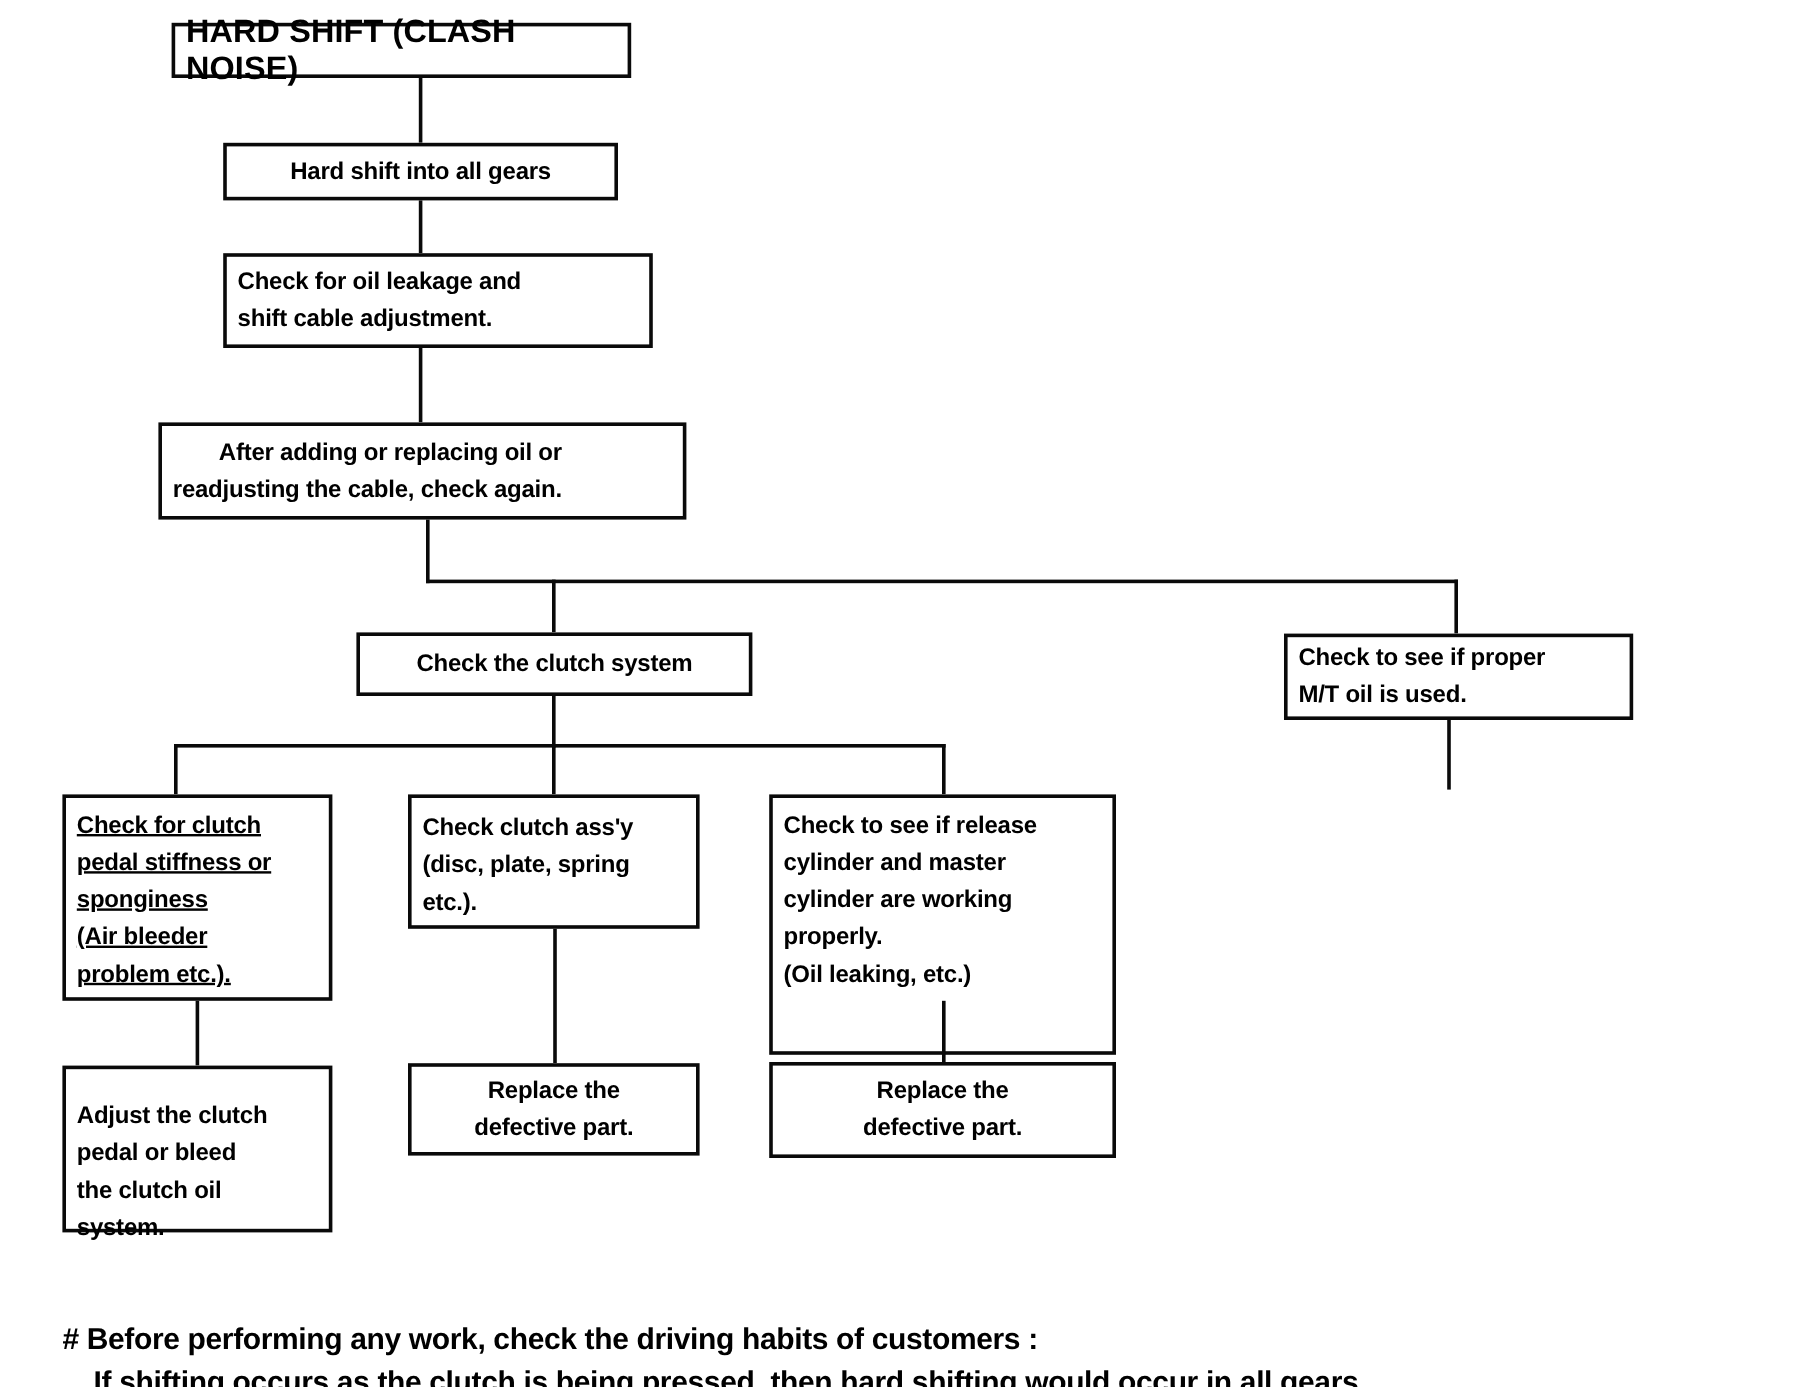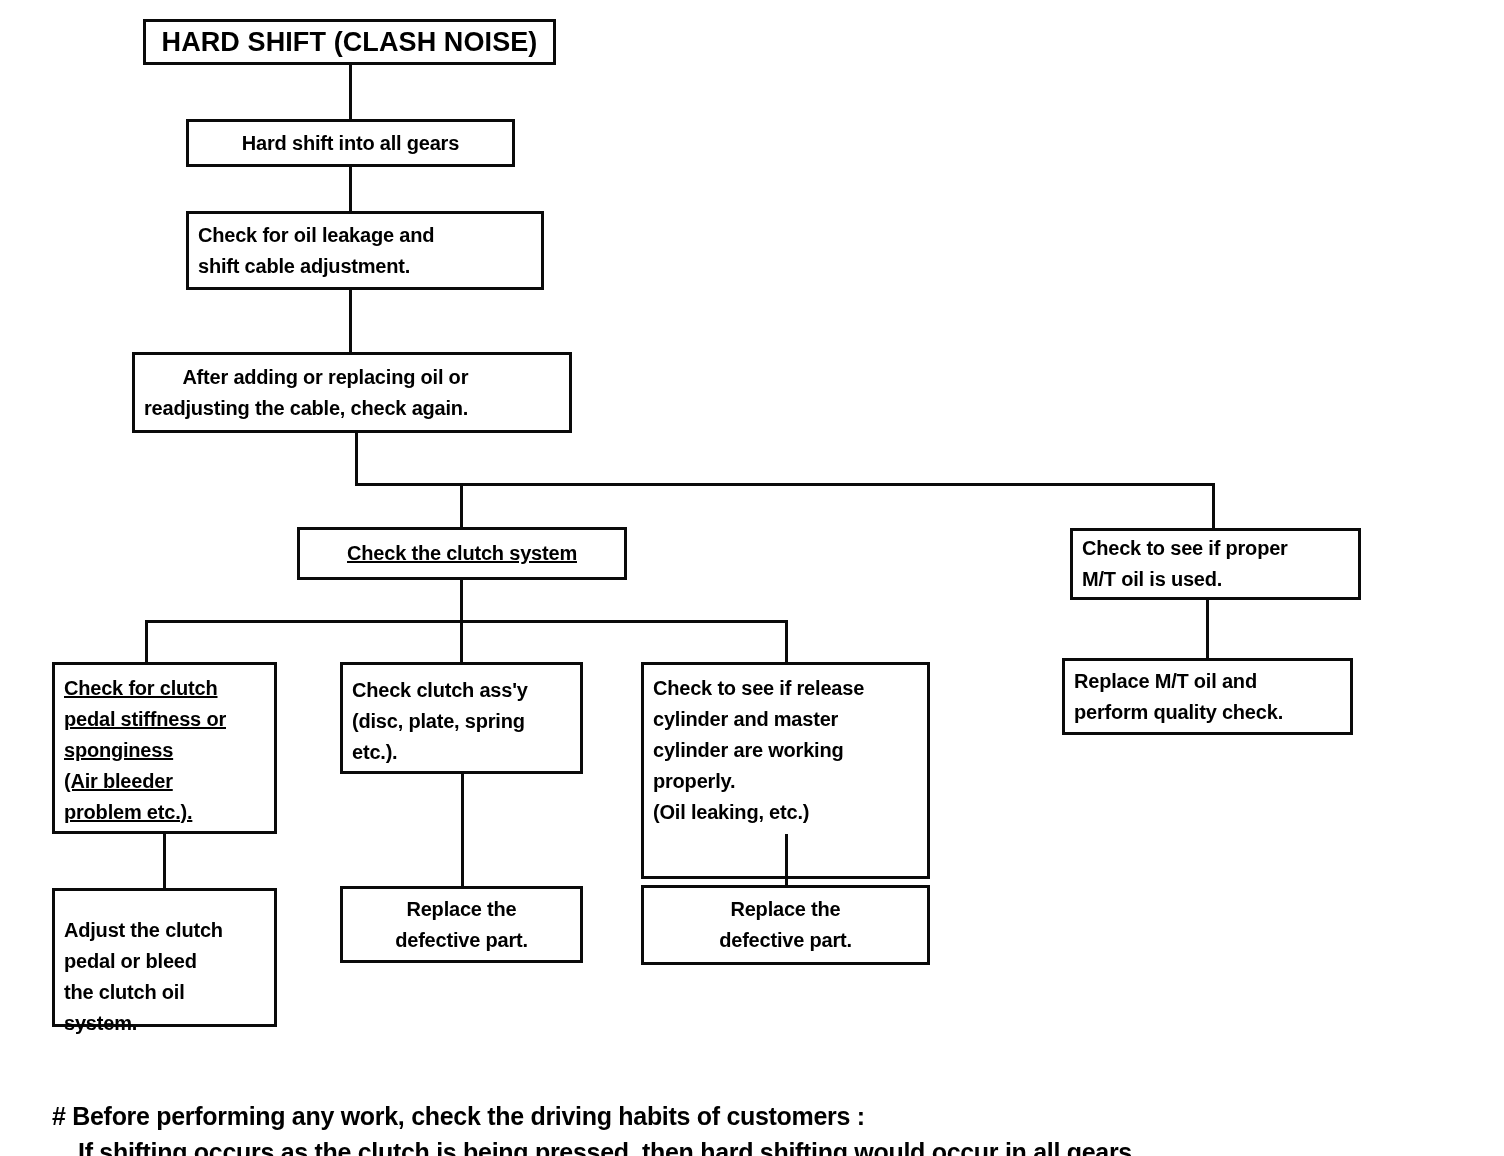--- a/index.html
+++ b/index.html
@@ -47,21 +47,21 @@
     letter-spacing:-0.3px;
     white-space:pre-line;
   }
   .note .l2{display:block;padding-left:26px;}
 </style>
 </head>
 <body>
 
 <div id="page">
 
-  <div class="box title" style="left:143px;top:19px;width:413px;height:46px;">
+  <div class="box title" style="left:143px;top:19px;width:383px;height:46px;">
     <span>HARD SHIFT (CLASH NOISE)</span>
   </div>
 
   <div class="ln vl" style="left:349px;top:65px;height:54px;"></div>
 
   <div class="box center" style="left:186px;top:119px;width:329px;height:48px;">
     <span>Hard shift into all gears</span>
   </div>
 
   <div class="ln vl" style="left:349px;top:167px;height:44px;"></div>
@@ -76,21 +76,21 @@
   <div class="box left" style="left:132px;top:352px;width:440px;height:81px;text-align:right;">
     <span>After adding or replacing oil or
 readjusting the cable, check again.</span>
   </div>
 
   <div class="ln vl" style="left:355px;top:433px;height:53px;"></div>
   <div class="ln hl" style="left:355px;top:483px;width:860px;"></div>
   <div class="ln vl" style="left:460px;top:483px;height:44px;"></div>
   <div class="ln vl" style="left:1212px;top:483px;height:45px;"></div>
 
-  <div class="box center" style="left:297px;top:527px;width:330px;height:53px;text-decoration:underline;">
+  <div class="box center" style="left:297px;top:527px;width:330px;height:53px;">
     <span>Check the clutch system</span>
   </div>
 
   <div class="box left" style="left:1070px;top:528px;width:291px;height:72px;">
     <span>Check to see if proper
 M/T oil is used.</span>
   </div>
 
   <div class="ln vl" style="left:460px;top:580px;height:43px;"></div>
   <div class="ln hl" style="left:145px;top:620px;width:643px;"></div>
@@ -115,24 +115,20 @@
   </div>
 
   <div class="box left" style="left:641px;top:662px;width:289px;height:217px;align-items:flex-start;padding-top:8px;">
     <span>Check to see if release
 cylinder and master
 cylinder are working
 properly.
 (Oil leaking, etc.)</span>
   </div>
 
-  <div class="box left" style="left:1062px;top:658px;width:291px;height:77px;">
-    <span>Replace M/T oil and
-perform quality check.</span>
-  </div>
 
   <div class="ln vl" style="left:163px;top:834px;height:54px;"></div>
 
   <div class="ln vl" style="left:461px;top:774px;height:112px;"></div>
 
   <div class="ln vl" style="left:785px;top:834px;height:51px;"></div>
 
   <div class="box left" style="left:52px;top:888px;width:225px;height:139px;align-items:flex-start;padding-top:24px;">
     <span>Adjust the clutch
 pedal or bleed

